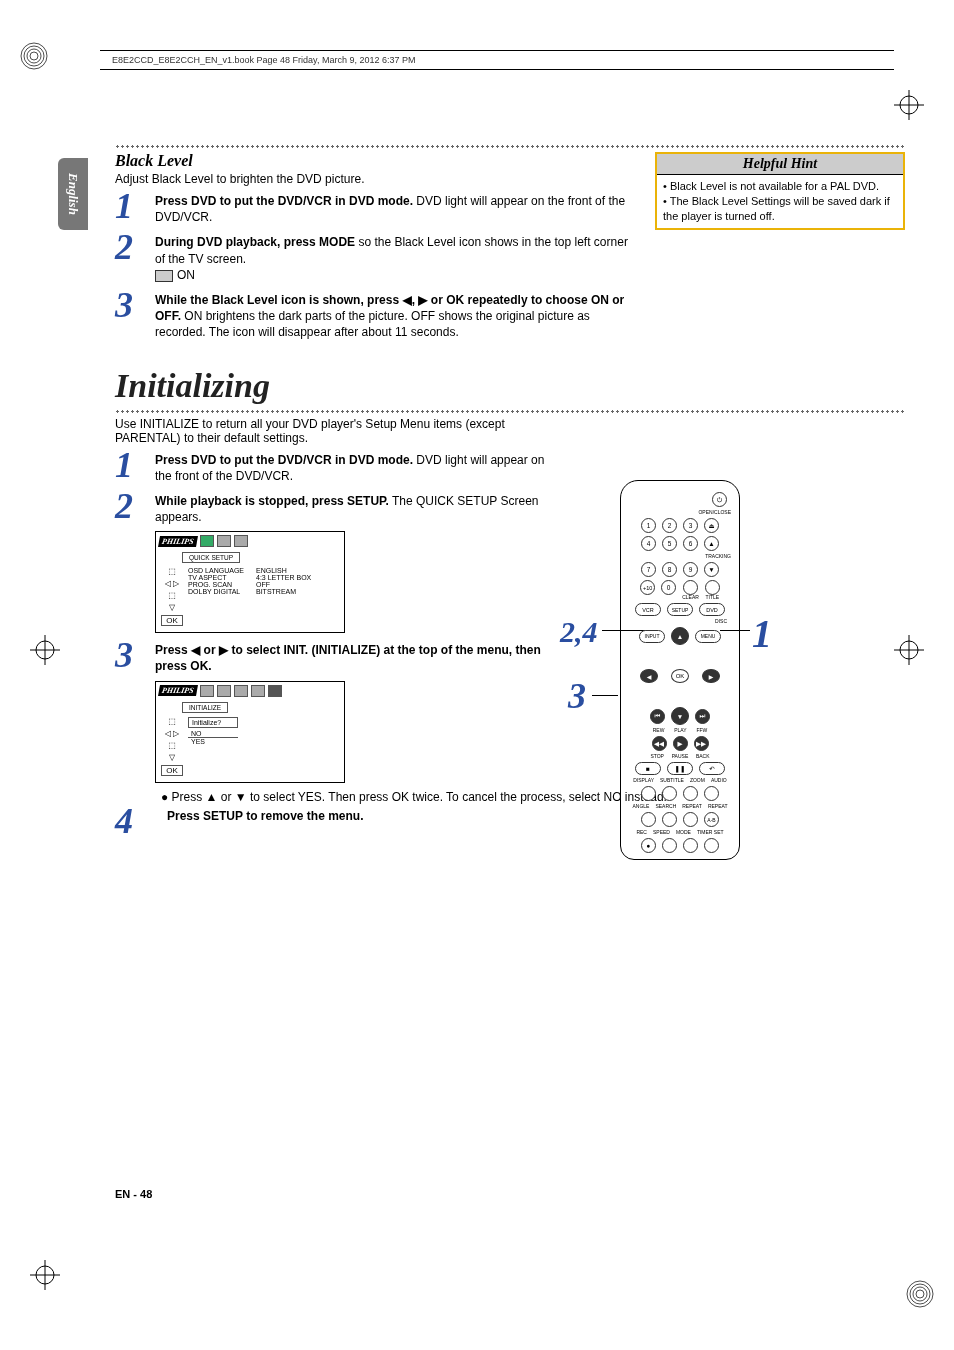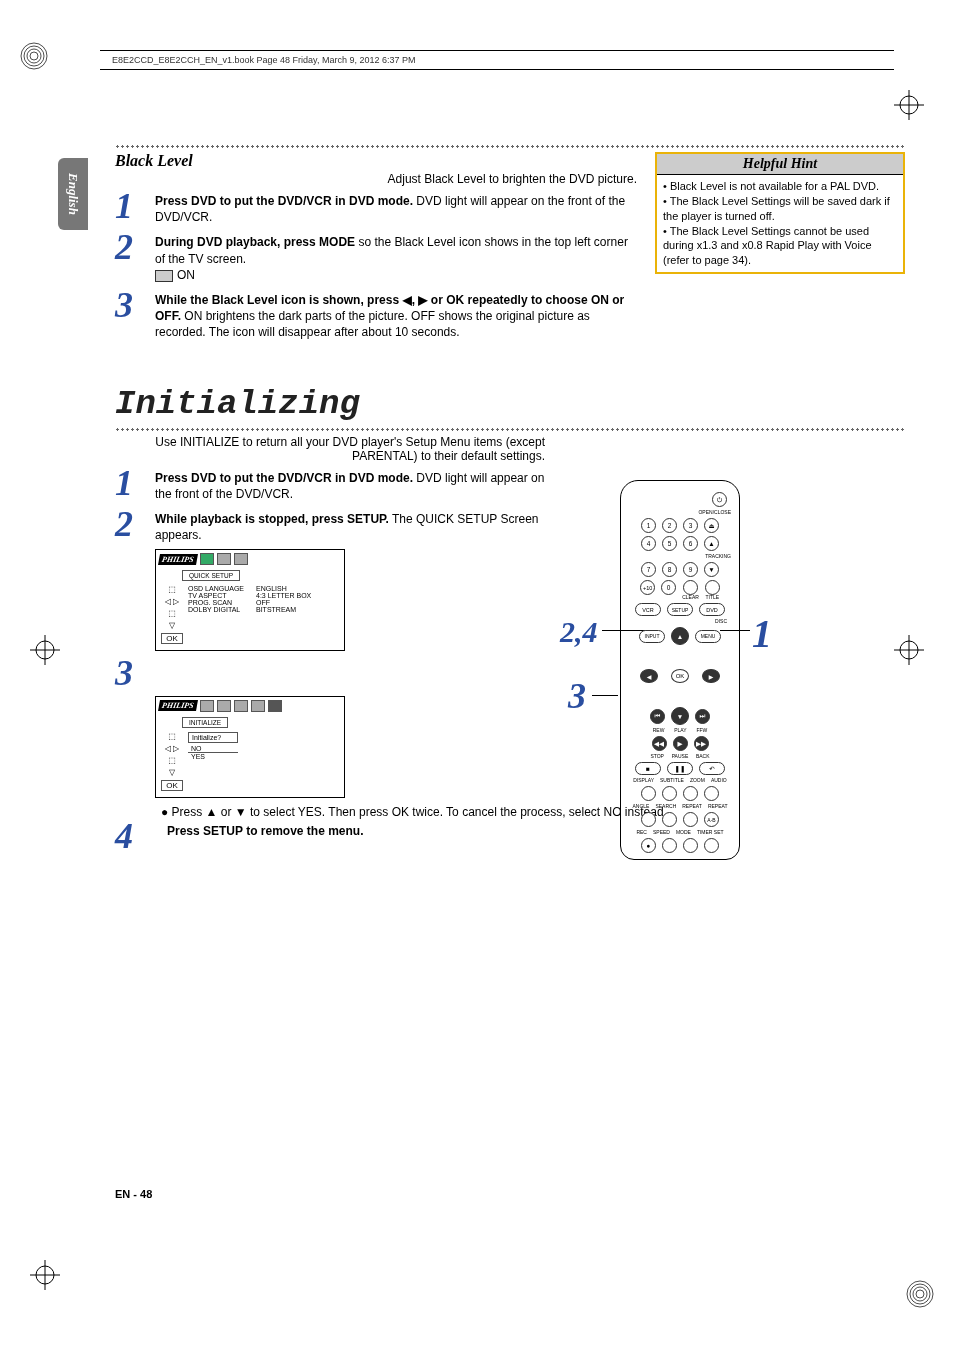--- a/index.html
+++ b/index.html
@@ -82,21 +82,21 @@
     font-weight: bold;
     font-size: 16px;
     margin-bottom: 2px;
   }
   .twocol {
     display: flex;
     gap: 18px;
   }
   .leftcol { flex: 1 1 auto; }
   .rightcol { flex: 0 0 250px; }
-  .intro { font-size: 12px; margin-bottom: 4px; text-align: right; }
+  .intro { font-size: 12px; margin-bottom: 4px; }
   .step {
     display: flex;
     align-items: flex-start;
     margin-bottom: 6px;
   }
   .stepnum {
     font-family: Georgia, 'Times New Roman', serif;
     font-style: italic;
     font-weight: bold;
     font-size: 36px;
@@ -131,21 +131,21 @@
   }
   .hintbox ul {
     list-style: none;
     padding: 4px 6px;
     font-size: 11px;
     line-height: 1.35;
   }
   .hintbox li::before {
     content: "• ";
   }
-  .h1b { margin-top: 38px; font-family: Liberation Mono, monospace; }
+  .h1b { margin-top: 20px; }
   .screenbox {
     border: 1px solid #000;
     width: 190px;
     margin: 6px 0 6px 40px;
     font-size: 7px;
   }
   .screenbox .topbar {
     display: flex;
     padding: 3px;
     gap: 3px;
@@ -323,32 +323,31 @@
         <div class="stepnum">2</div>
         <div class="stepbody">
           <b>During DVD playback, press MODE</b><span> so the Black Level icon shows in the top left corner of the TV screen.</span><br>
           <span class="tvicon"></span><span>ON</span>
         </div>
       </div>
 
       <div class="step">
         <div class="stepnum">3</div>
         <div class="stepbody">
-          <b>While the Black Level icon is shown, press ◀, ▶ or OK repeatedly to choose ON or OFF.</b><span> ON brightens the dark parts of the picture. OFF shows the original picture as recorded. The icon will disappear after about 10 seconds.</span>
+          <b>While the Black Level icon is shown, press ◀, ▶ or OK repeatedly to choose ON or OFF.</b><span> ON brightens the dark parts of the picture. OFF shows the original picture as recorded. The icon will disappear after about 11 seconds.</span>
         </div>
       </div>
     </div>
 
     <div class="rightcol">
       <div class="hintbox">
         <div class="hinttitle">Helpful Hint</div>
         <ul>
           <li>Black Level is not available for a PAL DVD.</li>
           <li>The Black Level Settings will be saved dark if the player is turned off.</li>
-          <li>The Black Level Settings cannot be used during x1.3 and x0.8 Rapid Play with Voice (refer to page 34).</li>
         </ul>
       </div>
     </div>
   </div>
 
   <div class="h1 h1b">
     <span>Initializing</span>
   </div>
   <div class="dotrule"></div>
   <div class="intro" style="max-width:430px;">Use INITIALIZE to return all your DVD player's Setup Menu items (except PARENTAL) to their default settings.</div>
@@ -399,20 +398,23 @@
         <div class="kv">
             <span class="k">DOLBY DIGITAL</span>
             <span>BITSTREAM</span>
           </div>
       </div>
     </div>
   </div>
 
   <div class="step">
     <div class="stepnum">3</div>
+    <div class="stepbody" style="max-width:400px;">
+      <b>Press ◀ or ▶ to select INIT. (INITIALIZE) at the top of the menu, then press OK.</b>
+    </div>
   </div>
 
   <div class="screenbox">
     <div class="topbar">
       <span class="logo">PHILIPS</span>
       <span class="tabicon"></span>
       <span class="tabicon"></span>
       <span class="tabicon"></span>
       <span class="tabicon"></span>
       <span class="tabicon dark"></span>

